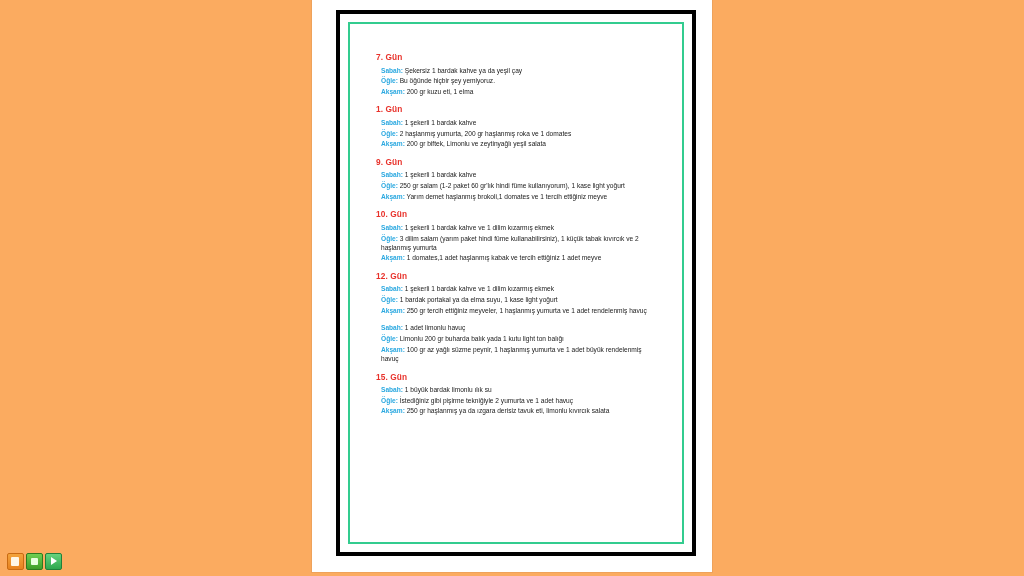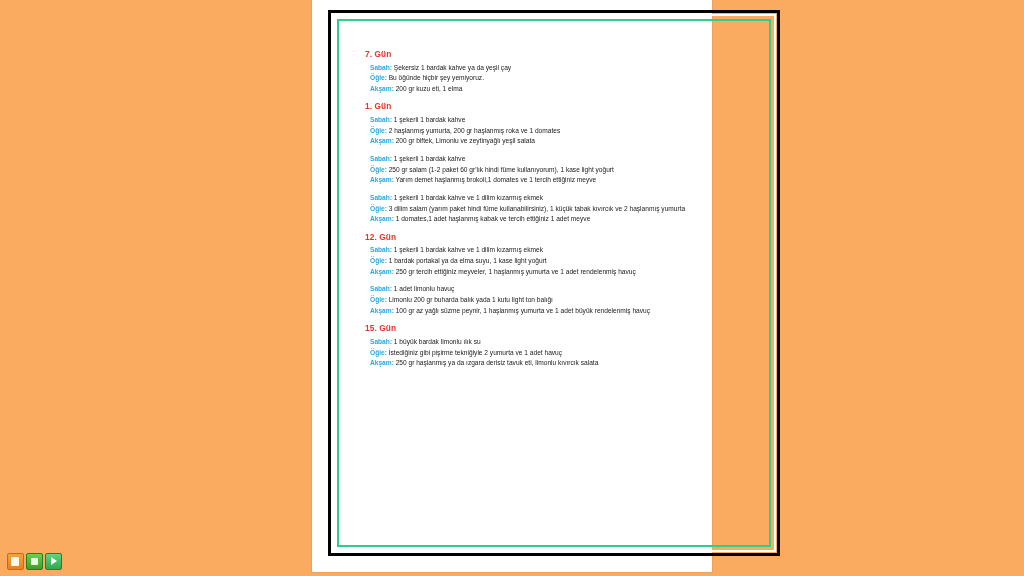--- a/index.html
+++ b/index.html
@@ -18,25 +18,25 @@
     position: absolute;
     left: 312px;
     top: 0;
     width: 400px;
     height: 572px;
     background: #ffffff;
     box-shadow: 0 0 0 1px rgba(0,0,0,0.05);
   }
   .content-frame {
     position: absolute;
-    left: 16px;
+    left: 24px;
     top: 10px;
-    width: 452px;
+    width: 360px;
     height: 546px;
-    border: 3px solid #000000;
+    border: 6px solid #000000;
     outline: 2px solid #ffffff;
     outline-offset: -6px;
     box-sizing: border-box;
   }
   .inner-frame {
     position: absolute;
     left: 6px;
     top: 6px;
     right: 6px;
     bottom: 6px;
@@ -155,35 +155,37 @@
           <span class="meal-label">Öğle:</span>
           <span class="meal-text">2 haşlanmış yumurta, 200 gr haşlanmış roka ve 1 domates</span>
         </div>
         <div class="meal-row">
           <span class="meal-label">Akşam:</span>
           <span class="meal-text">200 gr biftek, Limonlu ve zeytinyağlı yeşil salata</span>
         </div>
       </div>
 
       <div class="day-block">
+        <div class="day-title">9. Gün</div>
         <div class="meal-row">
           <span class="meal-label">Sabah:</span>
           <span class="meal-text">1 şekerli 1 bardak kahve</span>
         </div>
         <div class="meal-row">
           <span class="meal-label">Öğle:</span>
           <span class="meal-text">250 gr salam (1-2 paket 60 gr'lık hindi füme kullanıyorum), 1 kase light yoğurt</span>
         </div>
         <div class="meal-row">
           <span class="meal-label">Akşam:</span>
           <span class="meal-text">Yarım demet haşlanmış brokoli,1 domates ve 1 tercih ettiğiniz meyve</span>
         </div>
       </div>
 
       <div class="day-block">
+        <div class="day-title">10. Gün</div>
         <div class="meal-row">
           <span class="meal-label">Sabah:</span>
           <span class="meal-text">1 şekerli 1 bardak kahve ve 1 dilim kızarmış ekmek</span>
         </div>
         <div class="meal-row">
           <span class="meal-label">Öğle:</span>
           <span class="meal-text">3 dilim salam (yarım paket hindi füme kullanabilirsiniz), 1 küçük tabak kıvırcık ve 2 haşlanmış yumurta</span>
         </div>
         <div class="meal-row">
           <span class="meal-label">Akşam:</span>

